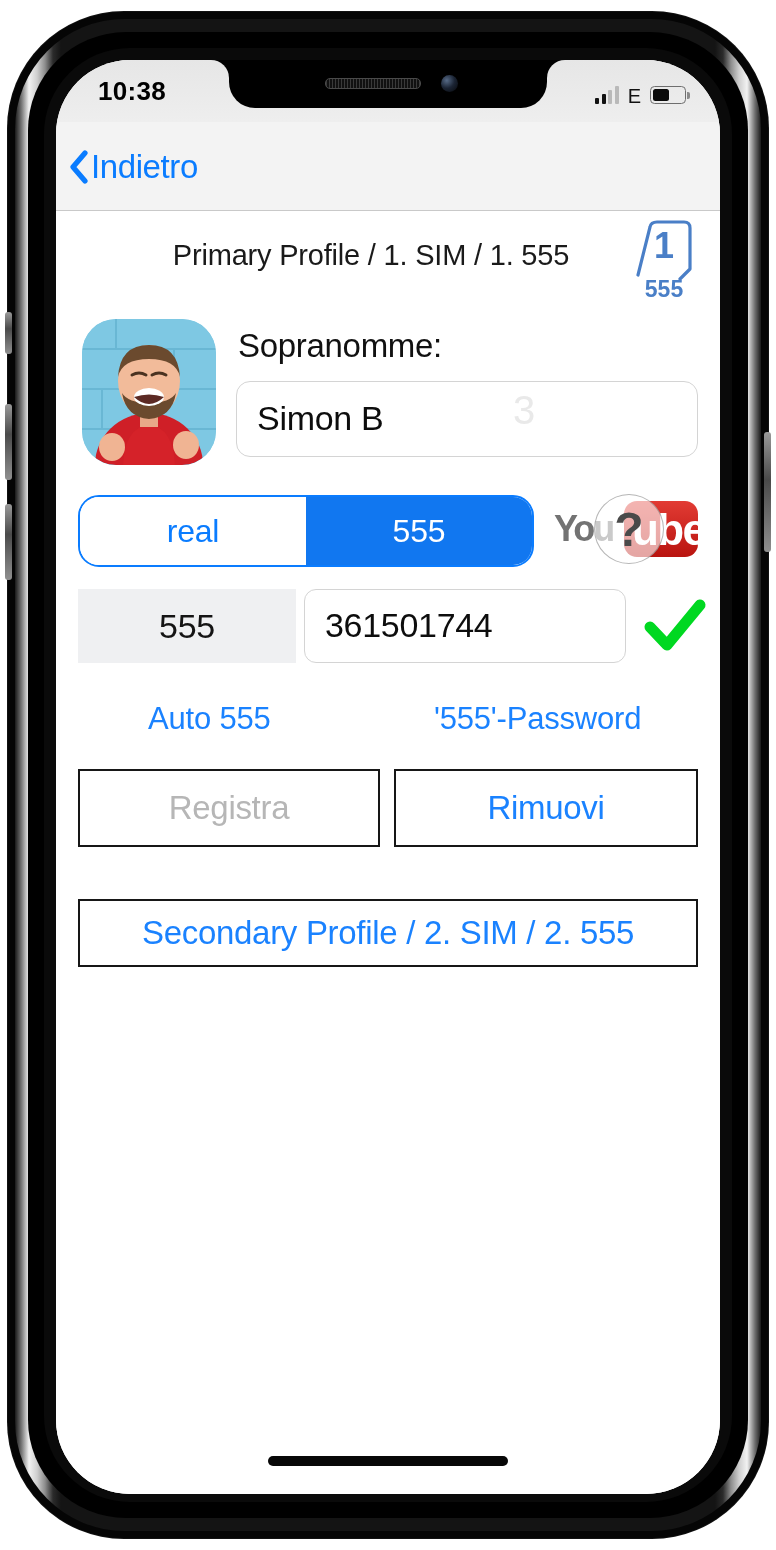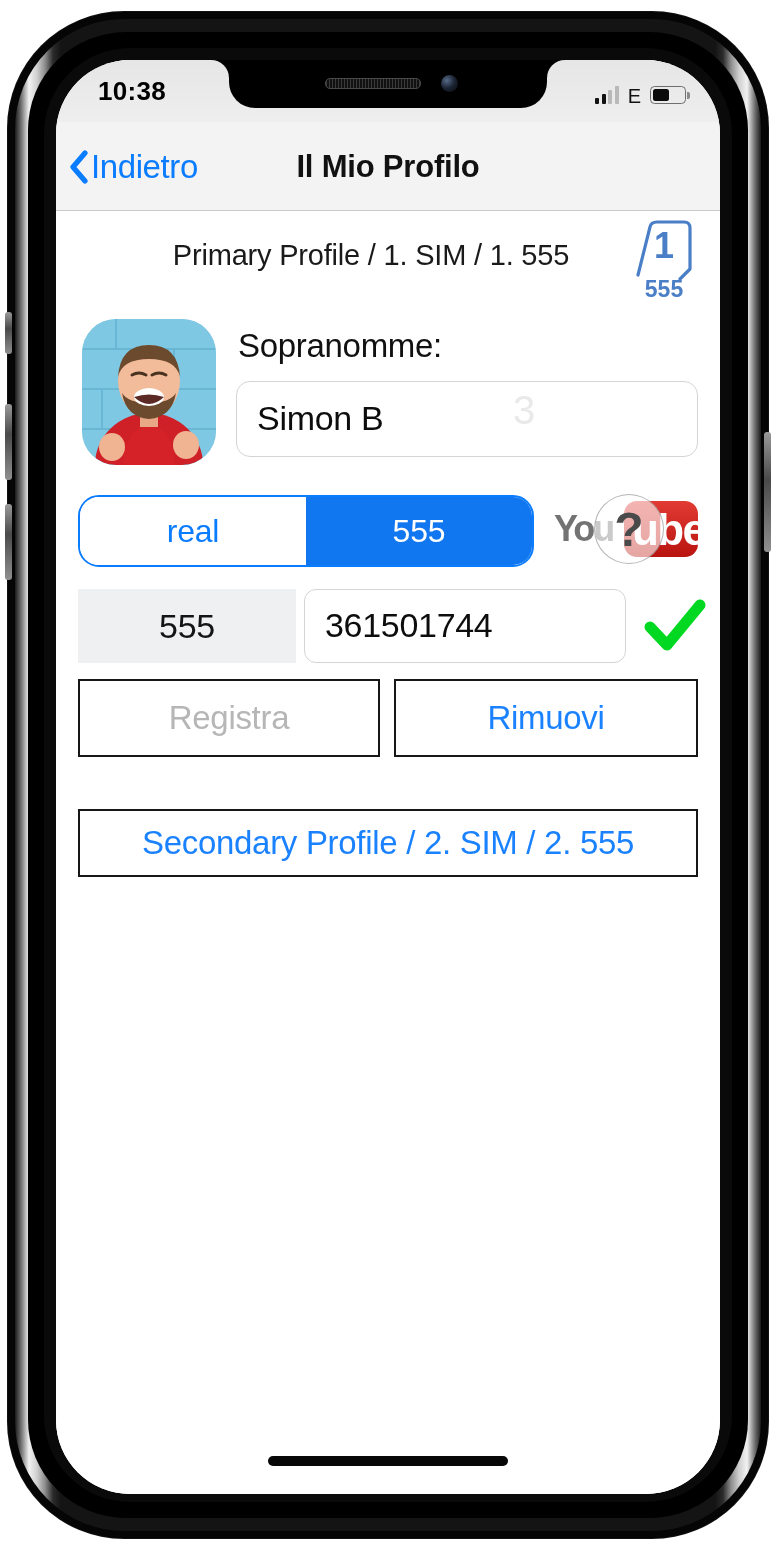--- a/index.html
+++ b/index.html
@@ -166,21 +166,20 @@
 
     <div id="navbar">
       <div id="back-btn">
         <span id="back-chevron">
           <svg viewBox="0 0 20 34" width="20" height="34">
               <path d="M17 3 L5 17 L17 31" fill="none" stroke="#0a7cff" stroke-width="5.2" stroke-linecap="round" stroke-linejoin="round"></path>
             </svg>
         </span>
         <span id="back-label">Indietro</span>
       </div>
-      <div id="nav-title">Il Mio Profilo</div>
     </div>
 
     <div id="content">
 
       <div id="profile-row">
         <div id="profile-path">Primary Profile / 1. SIM / 1. 555</div>
         <div id="sim-badge">
           <svg viewBox="0 0 68 84" width="68" height="84" style="position:absolute;left:0;top:0;">
             <path d="M8 58 L20 10 Q21 5 27 5 L54 5 Q60 5 60 11 L60 52 L50 62" fill="none" stroke="#4a7fc7" stroke-width="3.2" stroke-linecap="round" stroke-linejoin="round"></path>
           </svg>
@@ -249,20 +248,24 @@
         <div id="num-input">
           <span id="num-value">361501744</span>
         </div>
         <span id="check-icon">
           <svg viewBox="0 0 66 66" width="66" height="66">
               <path d="M8 34 L25 52 L58 12" fill="none" stroke="#00d821" stroke-width="11" stroke-linecap="round" stroke-linejoin="round"></path>
             </svg>
         </span>
       </div>
 
+      <div id="links-row">
+        <div id="link-auto">Auto 555</div>
+        <div id="link-pwd">'555'-Password</div>
+      </div>
 
       <div id="action-row">
         <div class="actbtn" id="btn-rimuovi">Rimuovi</div>
         <div class="actbtn" id="btn-registra">Registra</div>
       </div>
 
       <div id="btn-secondary">Secondary Profile / 2. SIM / 2. 555</div>
 
       <div id="home-indicator"></div>
     </div>

